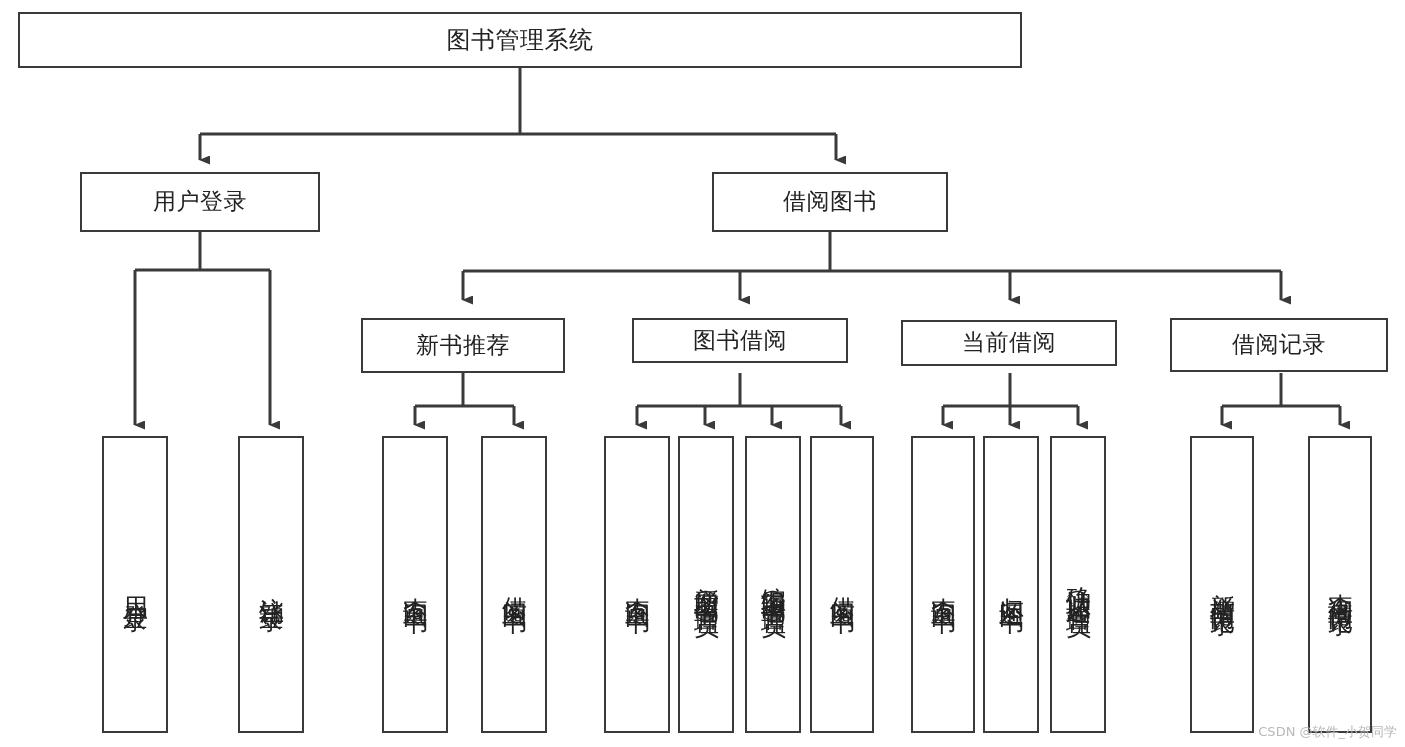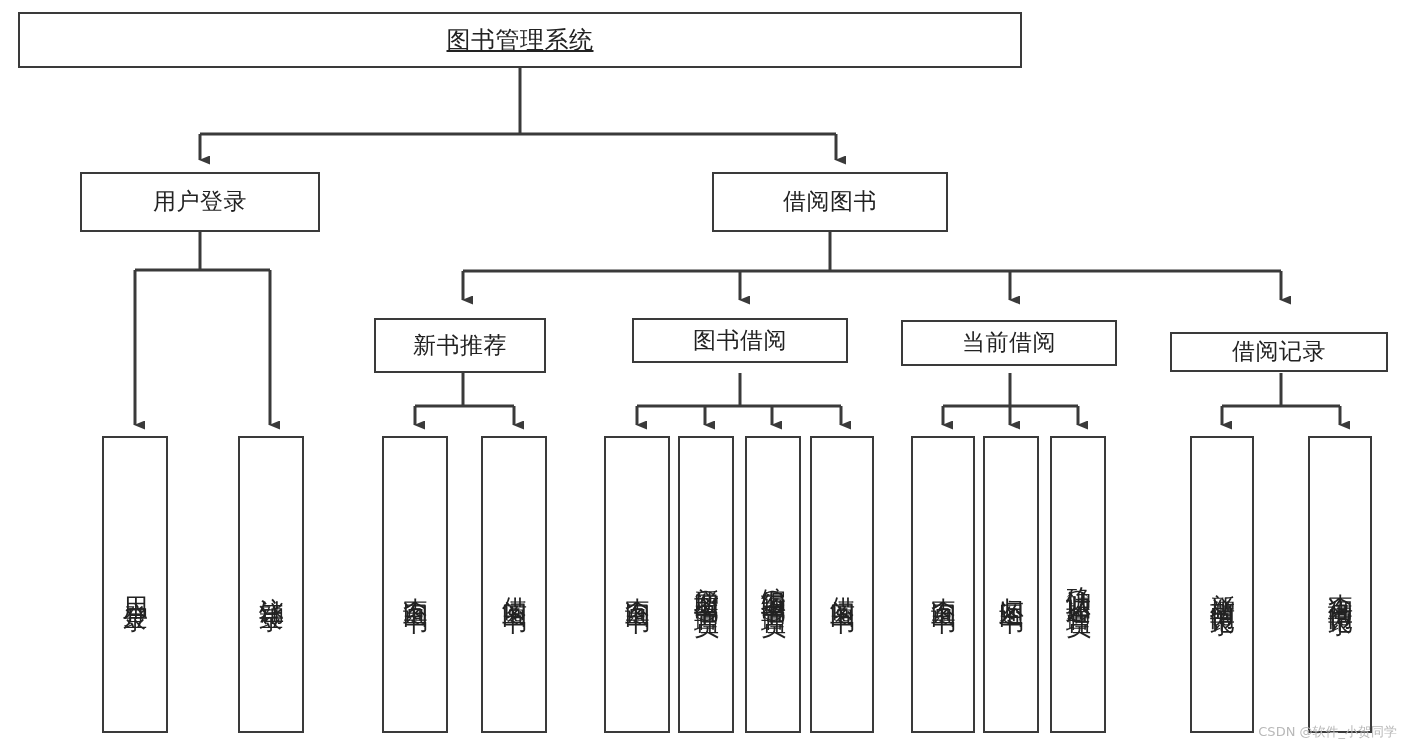--- a/index.html
+++ b/index.html
@@ -120,45 +120,45 @@
       <path d="M1010,406 L1010,425" marker-end="url(#arrow)"></path>
       <path d="M1078,406 L1078,425" marker-end="url(#arrow)"></path>
 
       <path d="M1281,373 L1281,406"></path>
       <path d="M1222,406 L1340,406"></path>
       <path d="M1222,406 L1222,425" marker-end="url(#arrow)"></path>
       <path d="M1340,406 L1340,425" marker-end="url(#arrow)"></path>
     </g>
   </svg>
 
-  <div class="node h root" style="left:18px; top:12px; width:1004px; height:56px;text-decoration:underline;">
+  <div class="node h root" style="left:18px; top:12px; width:1004px; height:56px;">
     <span class="lbl">图书管理系统</span>
   </div>
 
   <div class="node h" style="left:80px; top:172px; width:240px; height:60px;">
     <span class="lbl">用户登录</span>
   </div>
 
   <div class="node h" style="left:712px; top:172px; width:236px; height:60px;">
     <span class="lbl">借阅图书</span>
   </div>
 
-  <div class="node h" style="left:374px; top:318px; width:172px; height:55px;">
+  <div class="node h" style="left:361px; top:318px; width:204px; height:55px;">
     <span class="lbl">新书推荐</span>
   </div>
 
   <div class="node h" style="left:632px; top:318px; width:216px; height:45px;">
     <span class="lbl">图书借阅</span>
   </div>
 
   <div class="node h" style="left:901px; top:320px; width:216px; height:46px;align-items:center;">
     <span class="lbl">当前借阅</span>
   </div>
 
-  <div class="node h" style="left:1170px; top:332px; width:218px; height:40px;">
+  <div class="node h" style="left:1170px; top:318px; width:218px; height:54px;">
     <span class="lbl">借阅记录</span>
   </div>
 
   <div class="node v" style="left:102px; top:436px; width:66px; height:297px;">
     <span class="lbl">用户登录</span>
   </div>
 
   <div class="node v" style="left:238px; top:436px; width:66px; height:297px;">
     <span class="lbl">注销登录</span>
   </div>

